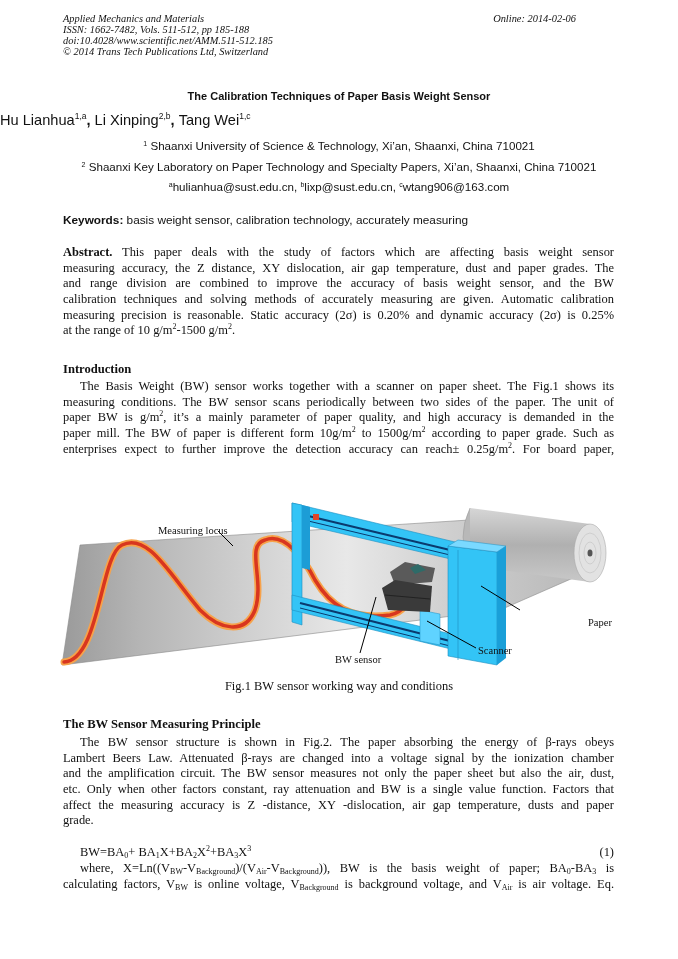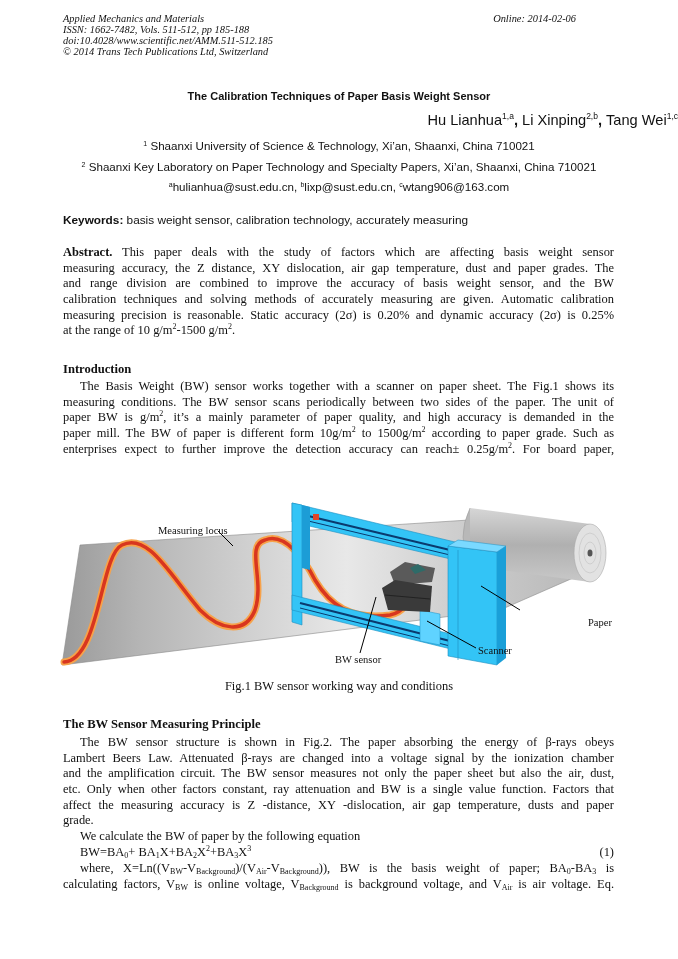--- a/index.html
+++ b/index.html
@@ -6,21 +6,21 @@
   body { width: 678px; height: 959px; position: relative; overflow: hidden; color: #111; }
   .page { position: absolute; left: 0; top: 0; width: 638px; height: 959px; }
   .serif { font-family: "Liberation Serif", "DejaVu Serif", serif; }
   .sans { font-family: "Liberation Sans", "DejaVu Sans", sans-serif; }
 
   .hdr-left { position: absolute; left: 63px; top: 13px; font-size: 10.4px; line-height: 11px; font-style: italic; }
   .hdr-left div { white-space: nowrap; }
   .hdr-right { position: absolute; right: 62px; top: 13px; font-size: 10.4px; line-height: 11px; font-style: italic; white-space: nowrap; }
 
   .title { position: absolute; left: 0; width: 678px; top: 82px; text-align: center; font-size: 11px; font-weight: bold; margin-top: 8px; }
-  .authors { position: absolute; left: 0; width: 678px; top: 112px; text-align: right; font-size: 14.6px; }
+  .authors { position: absolute; left: 0; width: 678px; top: 112px; text-align: left; font-size: 14.6px; }
   .authors sup { font-size: 8.5px; vertical-align: 6px; line-height: 0; }
   .affil { position: absolute; left: 0; width: 678px; text-align: center; font-size: 11.6px; white-space: nowrap; }
   .affil sup { font-size: 7px; vertical-align: 4px; line-height: 0; }
   .affil1 { top: 139px; }
   .affil2 { top: 160px; }
   .emails { top: 180px; }
 
   .kw { position: absolute; left: 63px; top: 213px; font-size: 11.8px; white-space: nowrap; }
   .kw b { font-weight: bold; }
 
@@ -158,21 +158,20 @@
 
   <div class="h-sec h-bw serif">The BW Sensor Measuring Principle</div>
   <div class="para bwp serif">
     <span class="ln ind">The BW sensor structure is shown in Fig.2. The paper absorbing the energy of β-rays obeys</span>
     <span class="ln">Lambert Beers Law. Attenuated β-rays are changed into a voltage signal by the ionization chamber</span>
     <span class="ln">and the amplification circuit. The BW sensor measures not only the paper sheet but also the air, dust,</span>
     <span class="ln">etc. Only when other factors constant, ray attenuation and BW is a single value function. Factors that</span>
     <span class="ln">affect the measuring accuracy is Z -distance, XY -dislocation, air gap temperature, dusts and paper</span>
     <span class="ln last">grade.</span>
   </div>
-  <div class="eq-line serif" style="top:829px;">We calculate the BW of paper by the following equation</div>
   <div class="eq-line serif" style="top:845px;">
     <span>BW=BA<sub>0</sub>+ BA<sub>1</sub>X+BA<sub>2</sub>X<sup>2</sup>+BA<sub>3</sub>X<sup>3</sup></span>
     <span class="num">(1)</span>
   </div>
   <div class="para serif" style="top:861px;">
     <span class="ln ind">where, X=Ln((V<sub>BW</sub>-V<sub>Background</sub>)/(V<sub>Air</sub>-V<sub>Background</sub>)),  BW is the basis weight of  paper;  BA<sub>0</sub>-BA<sub>3</sub> is</span>
     <span class="ln">calculating factors, V<sub>BW</sub> is online voltage, V<sub>Background</sub> is background voltage, and V<sub>Air</sub> is air voltage. Eq.</span>
   </div>
 
 </div>

